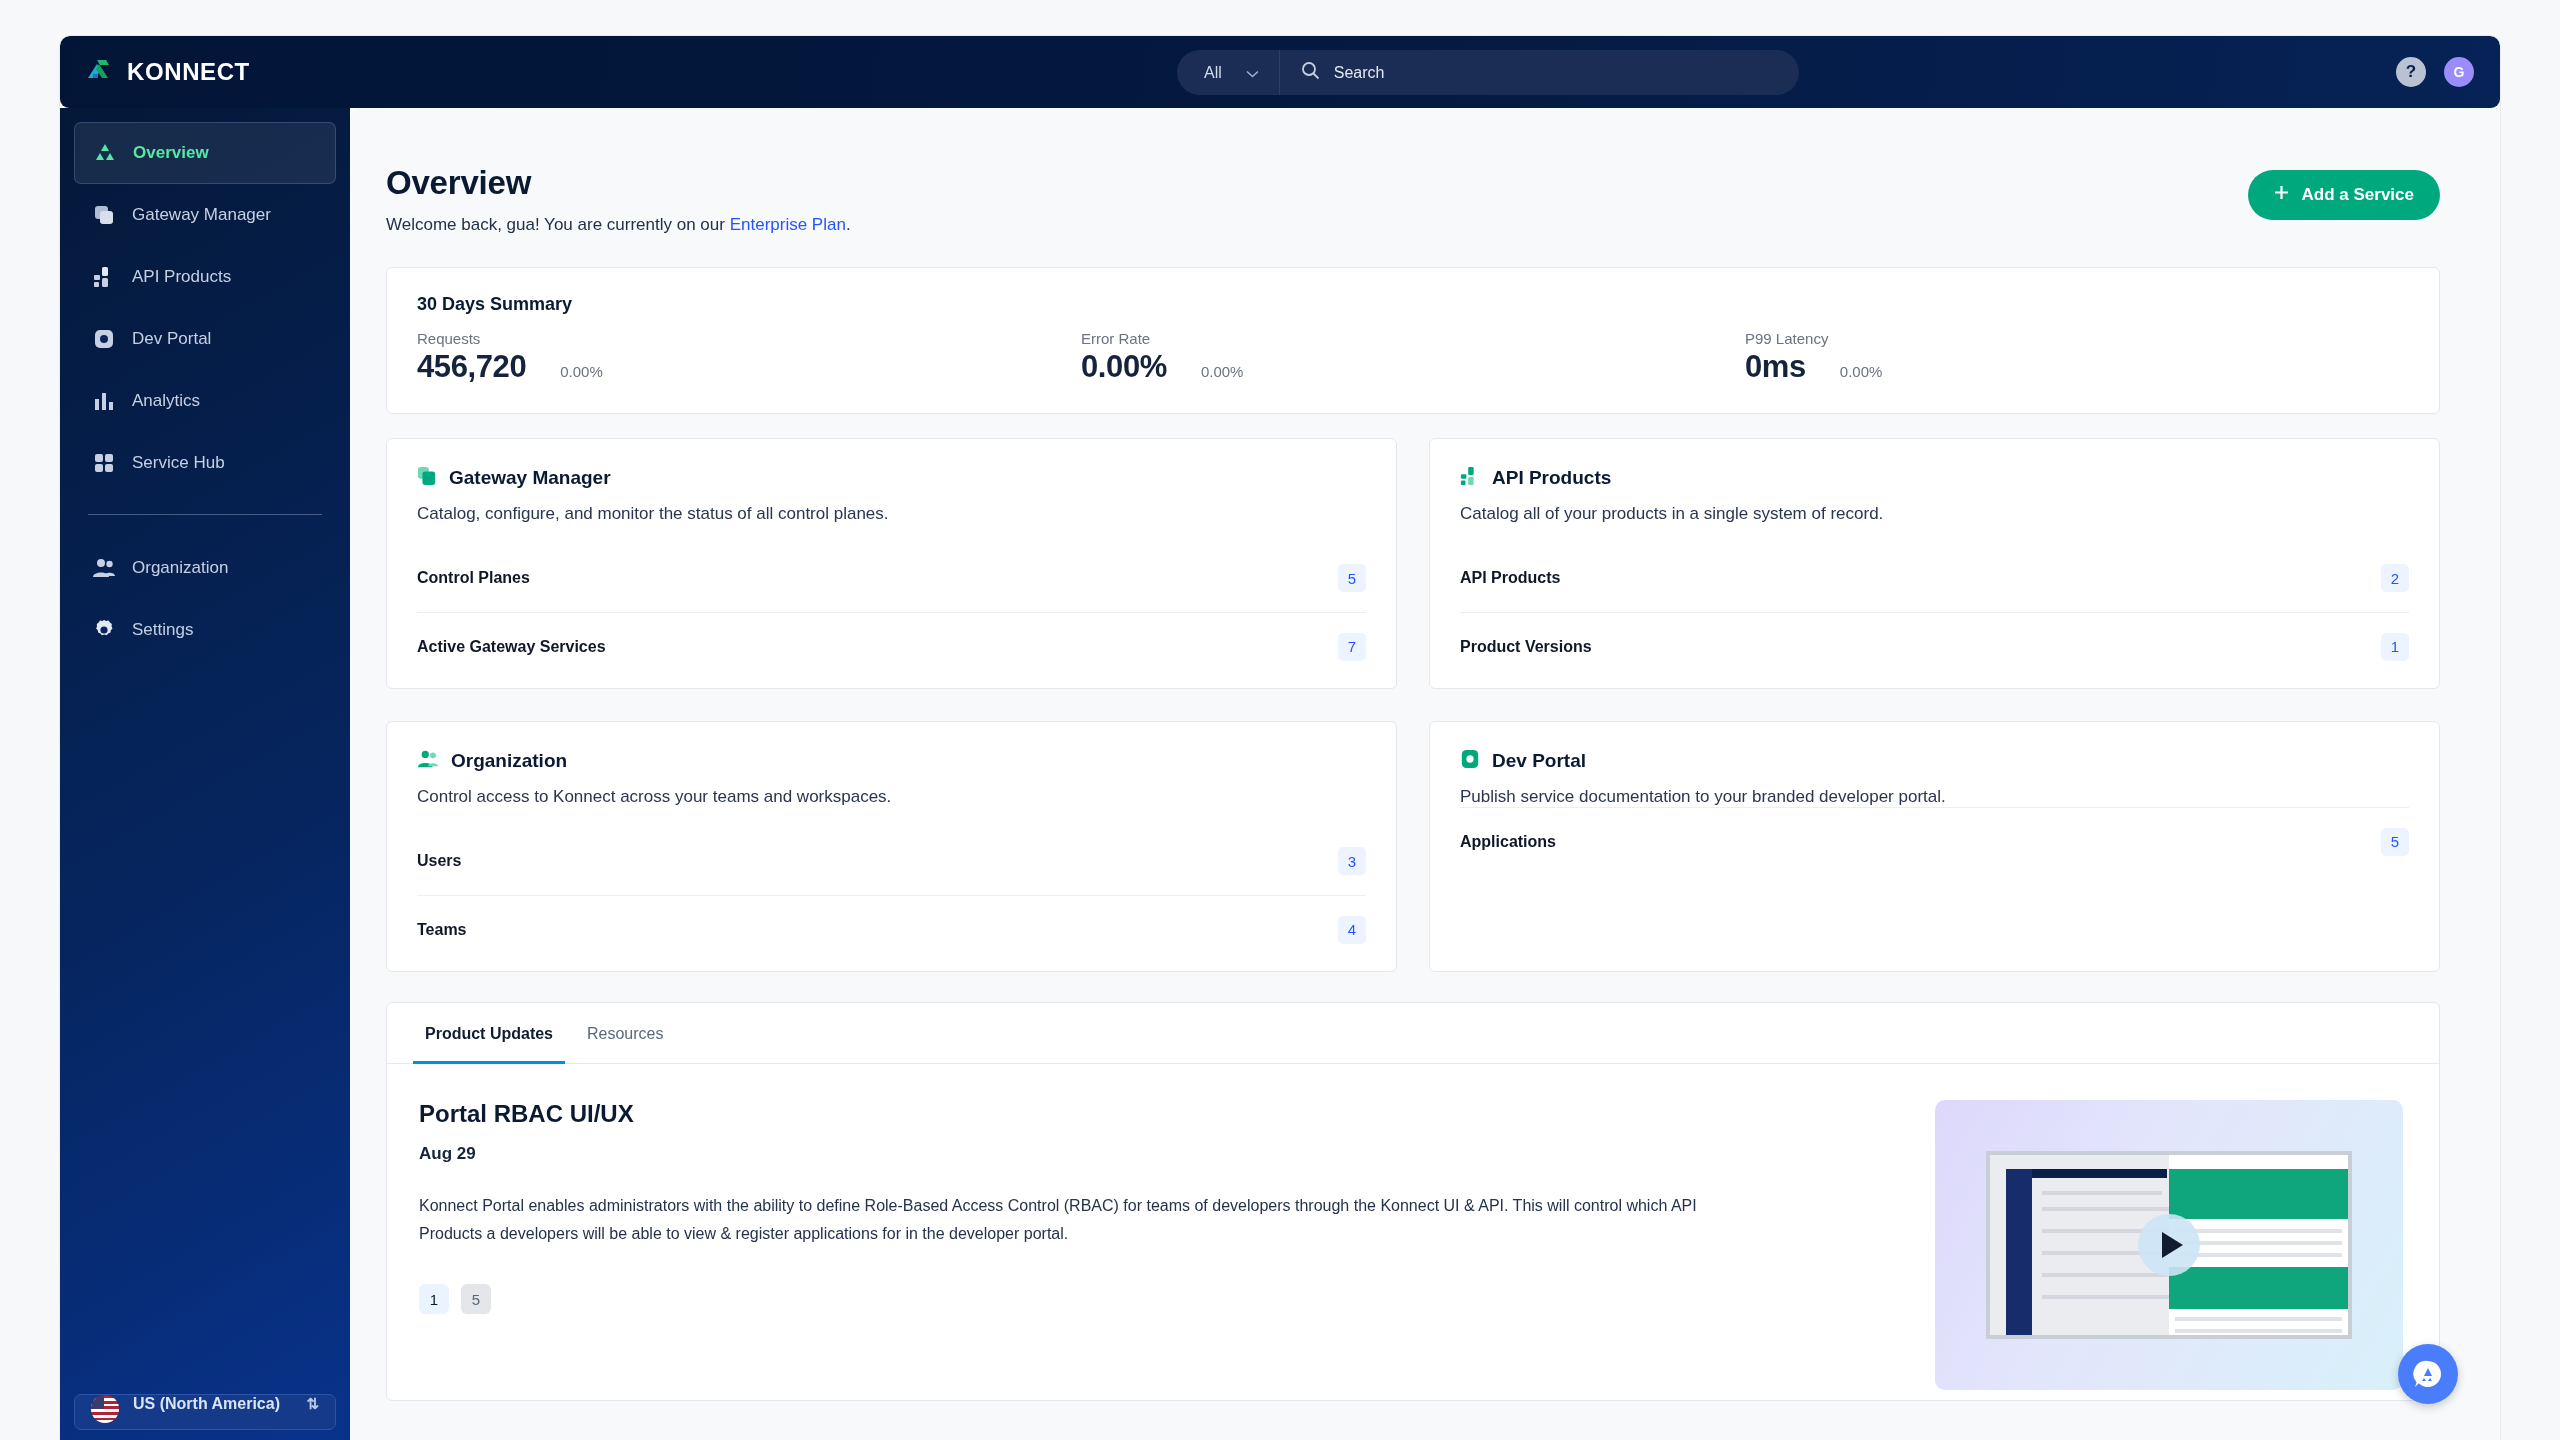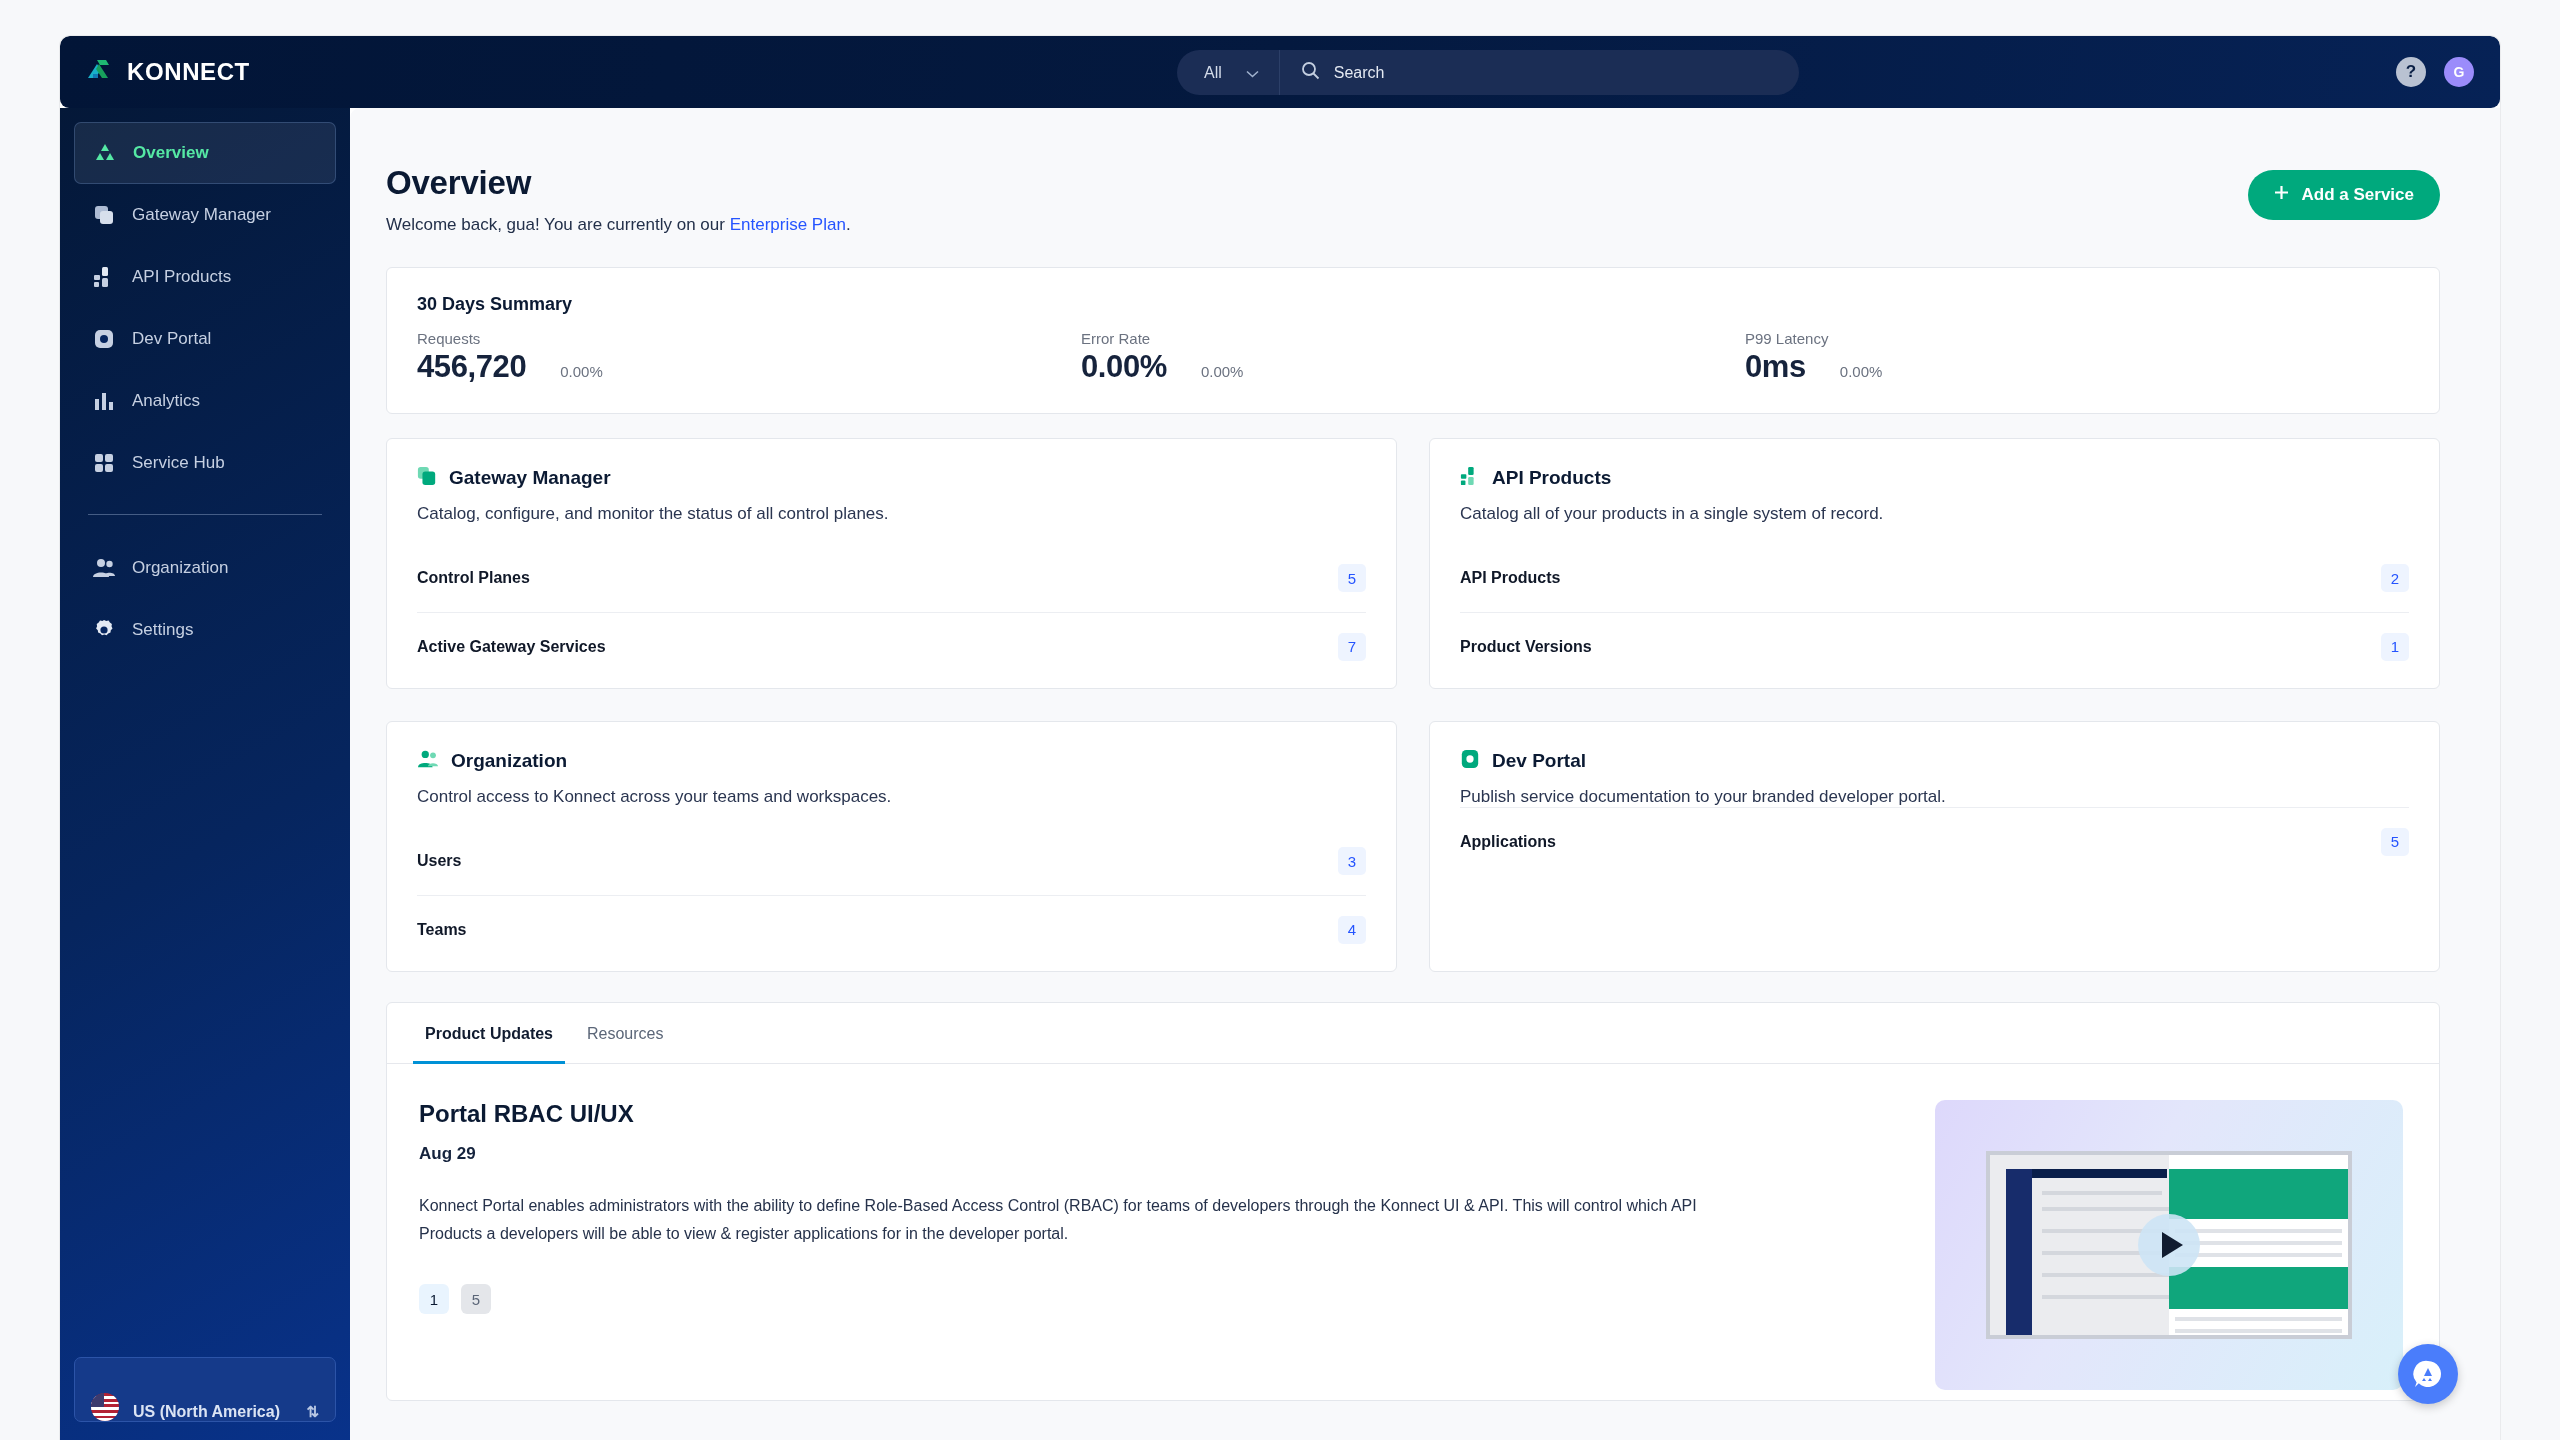--- a/index.html
+++ b/index.html
@@ -100,26 +100,26 @@
     background: rgba(255,255,255,.08);
     border: 1px solid rgba(150,190,255,.22);
     color: #55e8a4; font-weight: bold;
   }
   .nav-icon { width: 24px; height: 24px; display: flex; align-items: center; justify-content: center; }
   .nav-sep {
     height: 1px; margin: 20px 28px 22px;
     background: rgba(190,210,240,.35);
   }
   .region {
-    position: absolute; left: 14px; bottom: 18px;
-    width: 262px; height: 65px;
+    position: absolute; left: 14px; bottom: 10px;
+    width: 262px; height: 36px;
     background: #153a8a;
     border: 1px solid #2c54a8;
     border-radius: 7px;
-    display: flex; align-items: flex-end; gap: 14px;
+    display: flex; align-items: flex-start; gap: 14px;
     padding: 0 16px;
     color: #dbe4f4; font-size: 16px; font-weight: bold;
   }
   .flag {
     width: 28px; height: 28px; border-radius: 50%;
     overflow: hidden; position: relative; flex: 0 0 28px;
     background: #b22234;
   }
   .flag i {
     position: absolute; left: 0; width: 100%; height: 2.8px;

